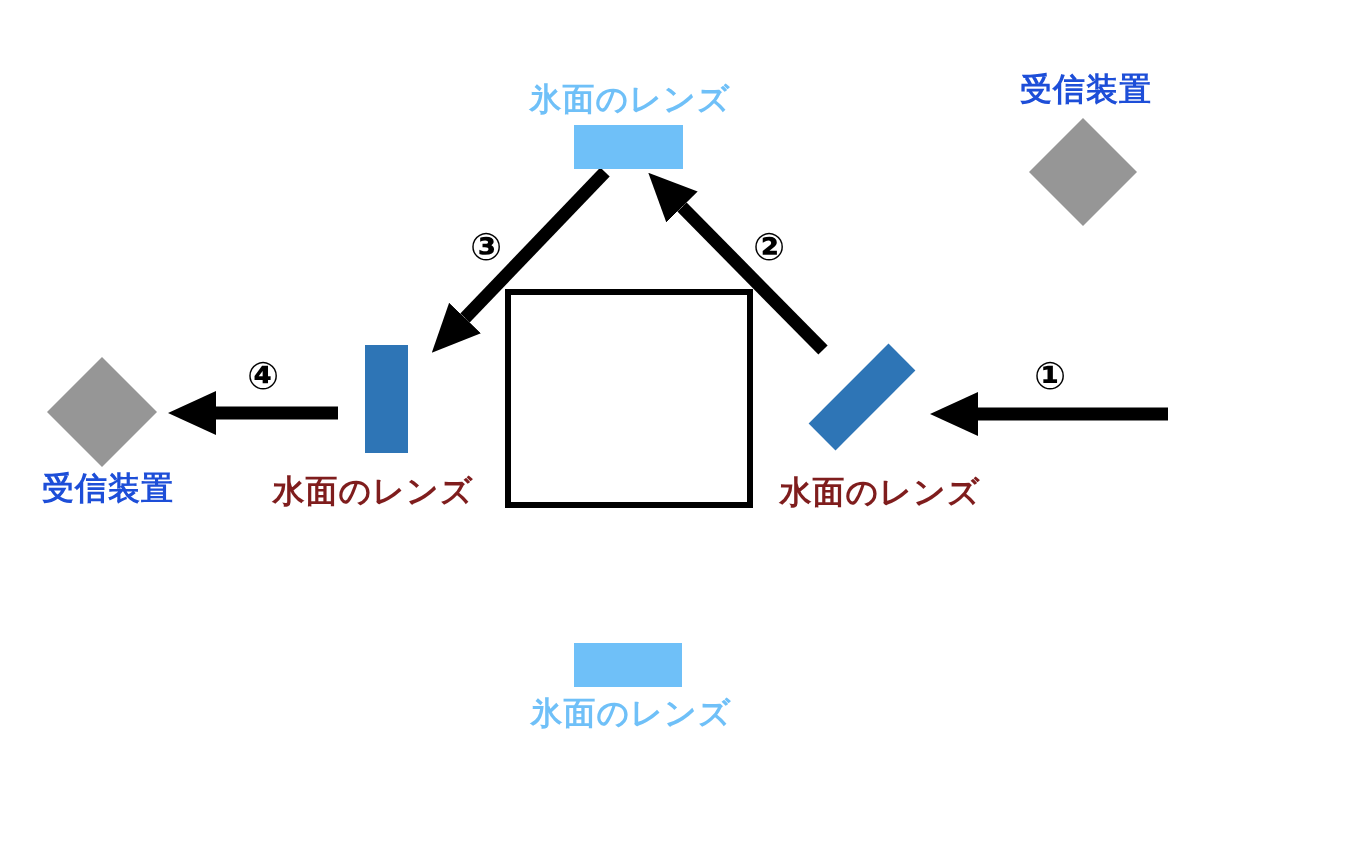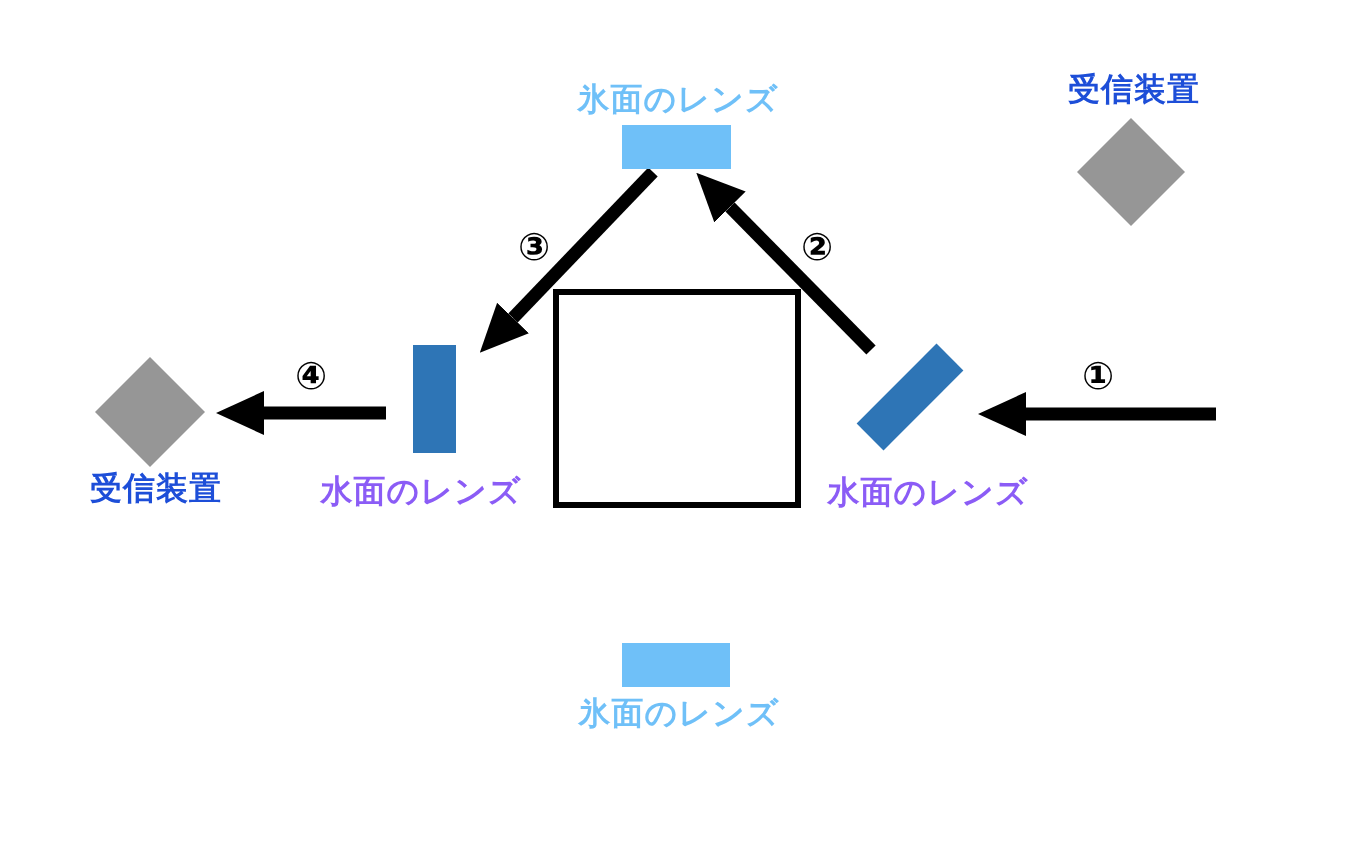--- a/index.html
+++ b/index.html
@@ -7,38 +7,37 @@
     padding: 0;
     background: #ffffff;
   }
   .canvas {
     position: relative;
     width: 1168px;
     height: 864px;
     background: #ffffff;
     overflow: hidden;
     font-family: "Liberation Sans", sans-serif;
-    margin-left: 48px;
   }
   .diagram-svg {
     position: absolute;
     left: 0;
     top: 0;
   }
   .label {
     position: absolute;
     font-weight: bold;
     font-size: 32px;
     line-height: 1;
     white-space: nowrap;
     transform: translateX(-50%);
     letter-spacing: 1px;
   }
   .label-ice   { color: #6FC0F8; }
-  .label-water { color: #8b5cf6; }
+  .label-water { color: #7f1d1d; }
   .label-recv  { color: #1d4ed8; }
   .step-num {
     position: absolute;
     font-family: "DejaVu Sans", sans-serif;
     font-weight: bold;
     font-size: 38px;
     line-height: 1;
     color: #000000;
     transform: translate(-50%, -50%);
   }

